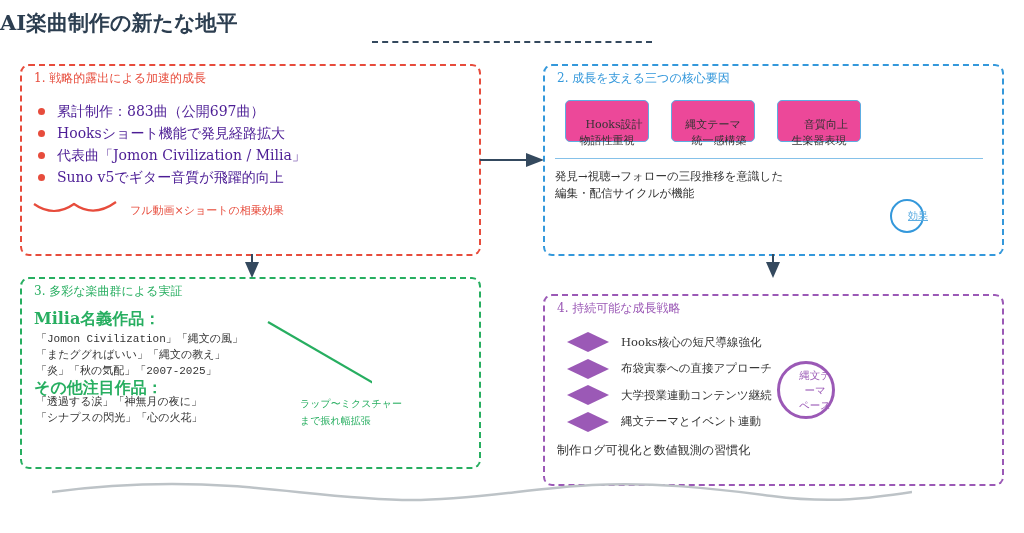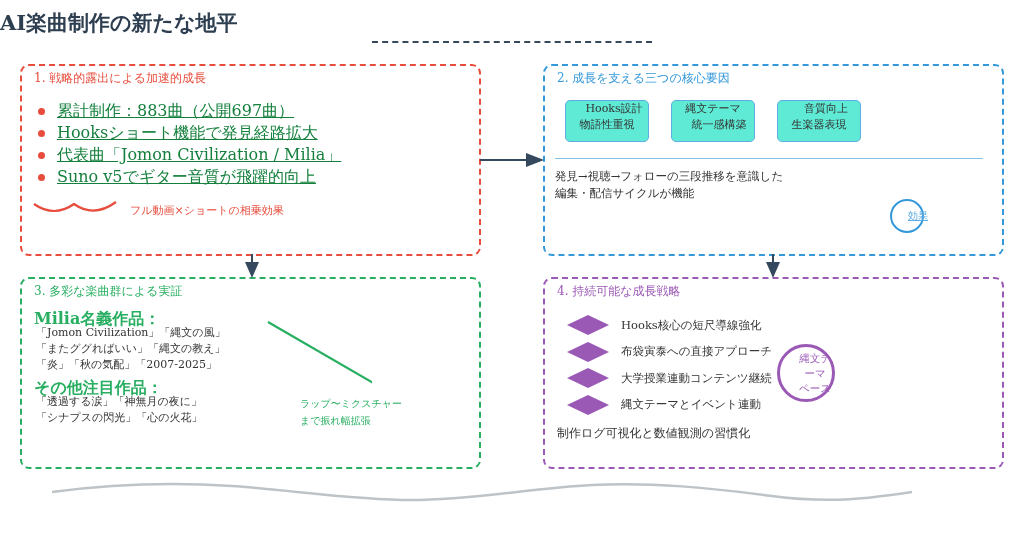--- a/index.html
+++ b/index.html
@@ -5,32 +5,32 @@
   html, body { margin:0; padding:0; background:#ffffff; }
   body { width:1024px; height:533px; position:relative; overflow:hidden;
          font-family:"DejaVu Serif", "Liberation Serif", serif; color:#333; }
   .title { position:absolute; left:0; width:1024px; top:9px; text-align:left;
            font-size:21px; font-weight:bold; color:#2c3e50; }
   .title-rule { position:absolute; left:372px; width:280px; top:41px; border-top:2px dashed #34495e; }
   .panel { position:absolute; border:2px dashed; border-radius:9px; box-sizing:border-box; }
   .p1 { left:20px; top:64px; width:461px; height:192px; border-color:#e74c3c; }
   .p2 { left:543px; top:64px; width:461px; height:192px; border-color:#3498db; }
   .p3 { left:20px; top:277px; width:461px; height:192px; border-color:#27ae60; }
-  .p4 { left:543px; top:277px; width:461px; height:192px; border-color:#9b59b6; }
+  .p4 { left:543px; top:294px; width:461px; height:192px; border-color:#9b59b6; }
   .ph { position:absolute; left:12px; top:4px; font-size:12px; font-weight:normal; }
   .p1 .ph { color:#e74c3c; } .p2 .ph { color:#3498db; }
   .p3 .ph { color:#27ae60; } .p4 .ph { color:#9b59b6; }
   .bullets { position:absolute; left:16px; top:34px; margin:0; padding:0; list-style:none; }
-  .bullets li { font-size:16px; height:22px; line-height:22px; color:#15803d; display:flex; align-items:center;text-decoration:underline; }
+  .bullets li { font-size:14px; height:22px; line-height:22px; color:#4c1d95; display:flex; align-items:center; }
   .dot { width:7px; height:7px; border-radius:50%; background:#e74c3c; margin-right:12px; display:inline-block; }
   .wave-label { position:absolute; left:108px; top:137px; font-size:11px; color:#e74c3c; }
   .wave1 { position:absolute; left:10px; top:130px; }
   .boxes { position:absolute; left:20px; top:34px; display:flex; gap:22px; }
-  .fbox { width:84px; height:42px; border:1.5px solid #5dade2; border-radius:5px; background:#5eead4;
-          font-size:11px; color:#333; box-sizing:border-box; padding:0 4px; text-align:center; line-height:16px; }
+  .fbox { width:84px; height:42px; border:1.5px solid #5dade2; border-radius:5px; background:#ec4899;
+          font-size:11px; color:#333; box-sizing:border-box; padding:16px 4px; text-align:center; line-height:16px; }
   .p2 hr { position:absolute; left:10px; width:428px; top:92px; margin:0; border:0; border-top:1.5px solid #85c1e9; }
   .p2text { position:absolute; left:10px; top:102px; font-size:11.5px; line-height:17px; color:#333; }
   .circ { position:absolute; border-radius:50%; box-sizing:border-box; display:flex; align-items:center;
           justify-content:center; text-align:center; }
   .c2 { left:345px; top:133px; width:34px; height:34px; border:2px solid #3498db; color:#5dade2; font-size:10px; justify-content:flex-end; padding-right:0;text-decoration:underline; }
   .sub { position:absolute; left:12px; font-size:16px; font-weight:bold; color:#27ae60; }
   .works { position:absolute; left:14px; font-size:11px; line-height:16px; color:#333; }
   .green-note { position:absolute; left:278px; top:116px; font-size:10px; line-height:17px; color:#27ae60; }
   .gline { position:absolute; left:230px; top:30px; }
   .strat { position:absolute; left:22px; top:33px; margin:0; padding:0; list-style:none; }
@@ -96,21 +96,21 @@
     <div>編集・配信サイクルが機能</div>
   </div>
   <div class="circ c2">
       <span style="margin-right:-6px;">効果</span>
     </div>
 </div>
 
 <div class="panel p3">
   <div class="ph">3. 多彩な楽曲群による実証</div>
   <div class="sub" style="top:30px;">Milia名義作品：</div>
-  <div class="works" style="top:46px;">
+  <div class="works" style="top:52px;font-family:Liberation Mono, monospace;">
     <div>「Jomon Civilization」「縄文の風」</div>
     <div>「またググればいい」「縄文の教え」</div>
     <div>「炎」「秋の気配」「2007-2025」</div>
   </div>
   <div class="sub" style="top:99px;">その他注目作品：</div>
   <div class="works" style="top:115px;">
     <div>「透過する涙」「神無月の夜に」</div>
     <div>「シナプスの閃光」「心の火花」</div>
   </div>
   <svg class="gline" width="120" height="80">

